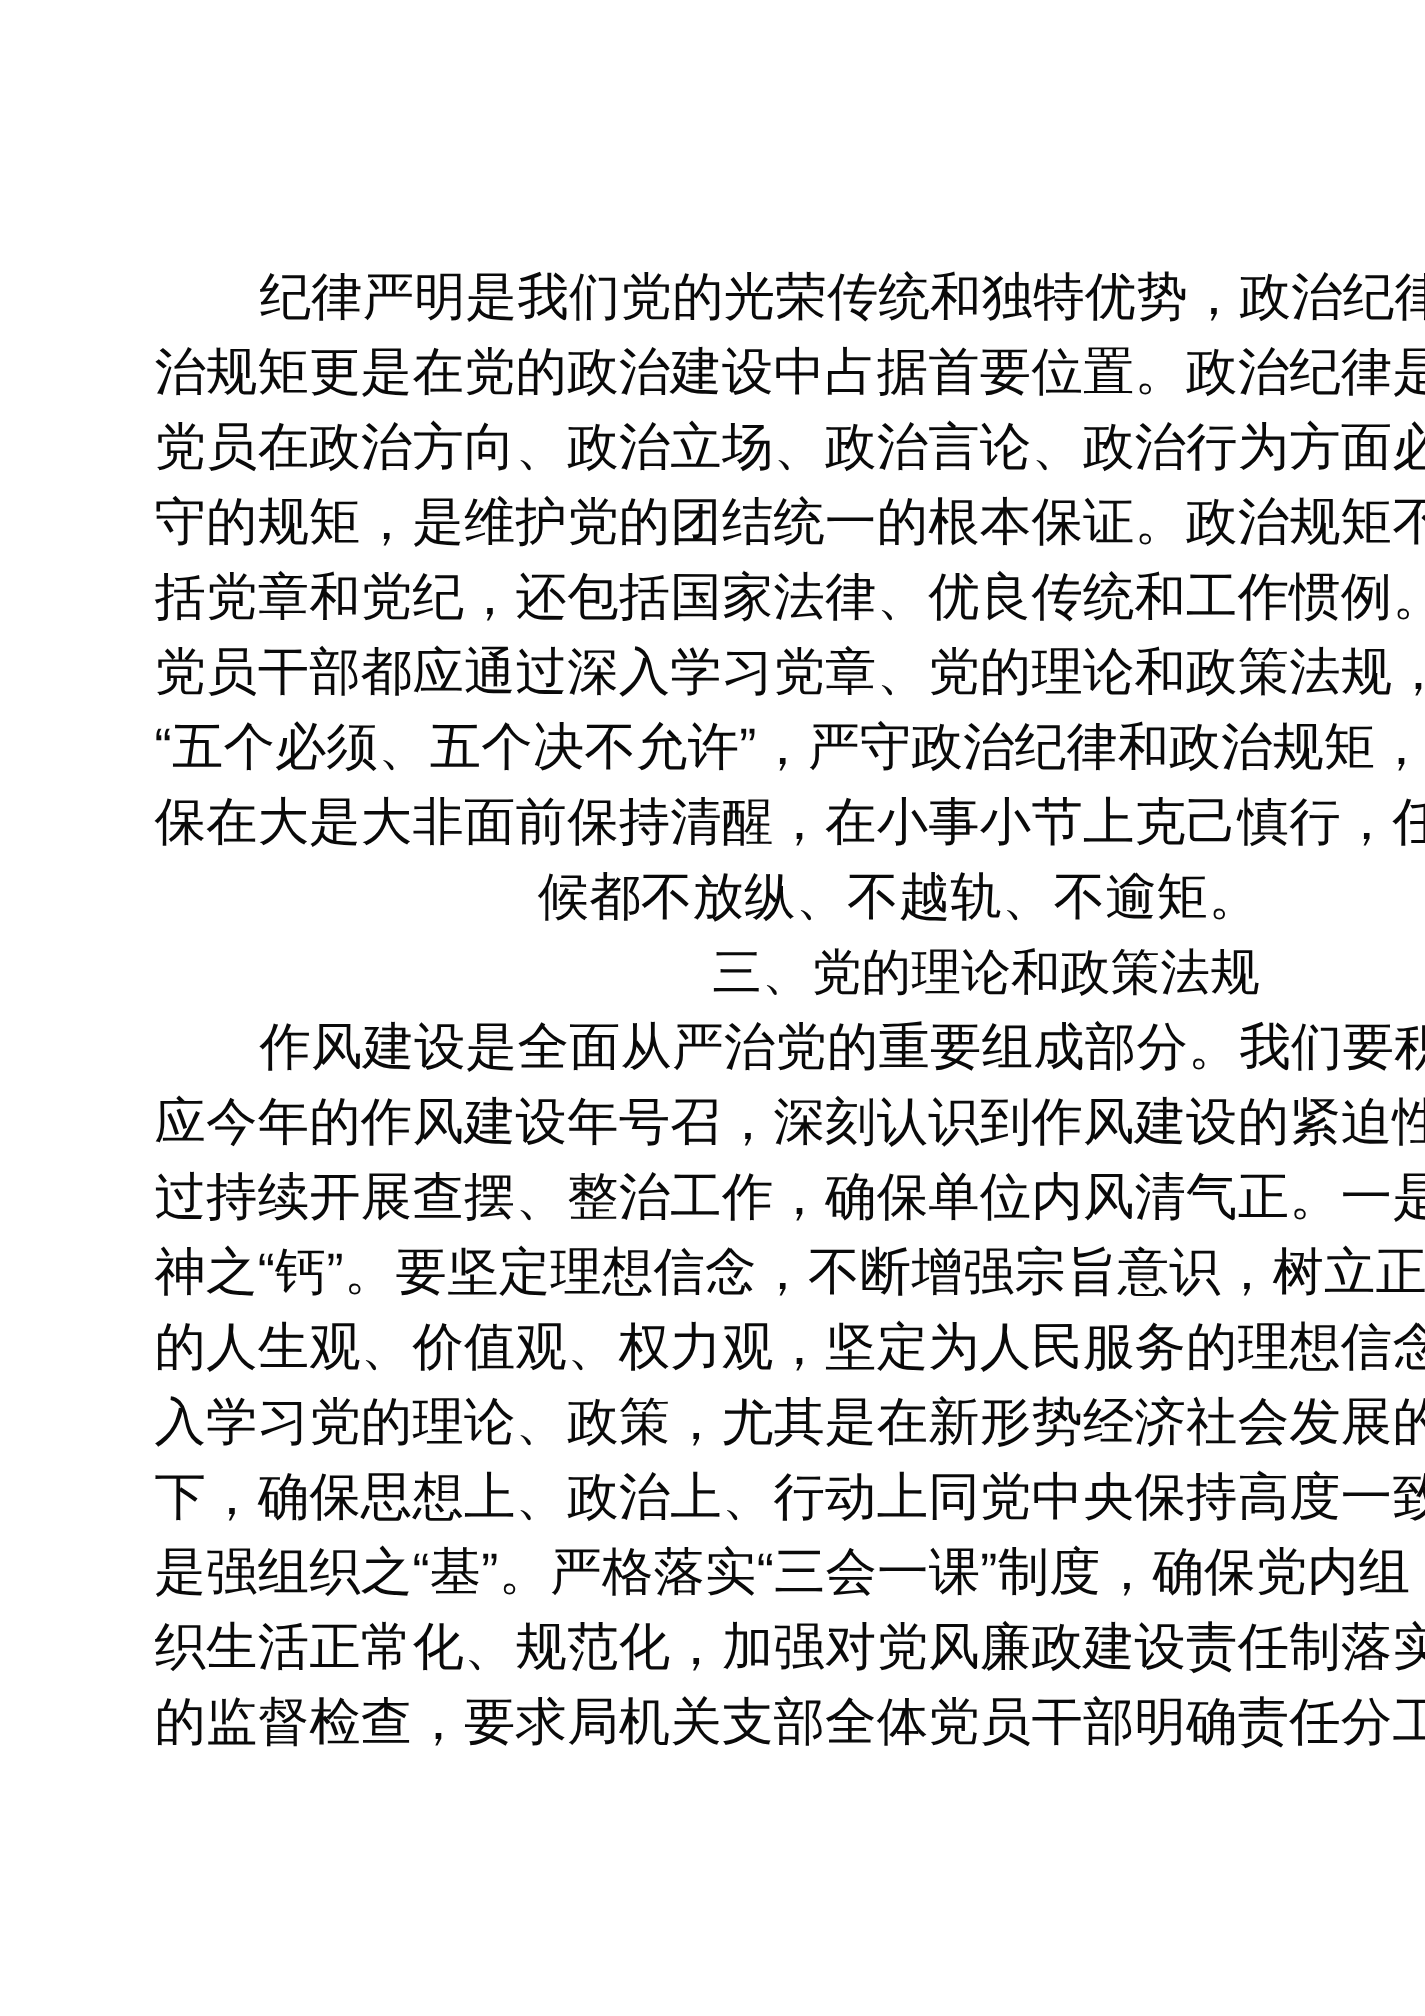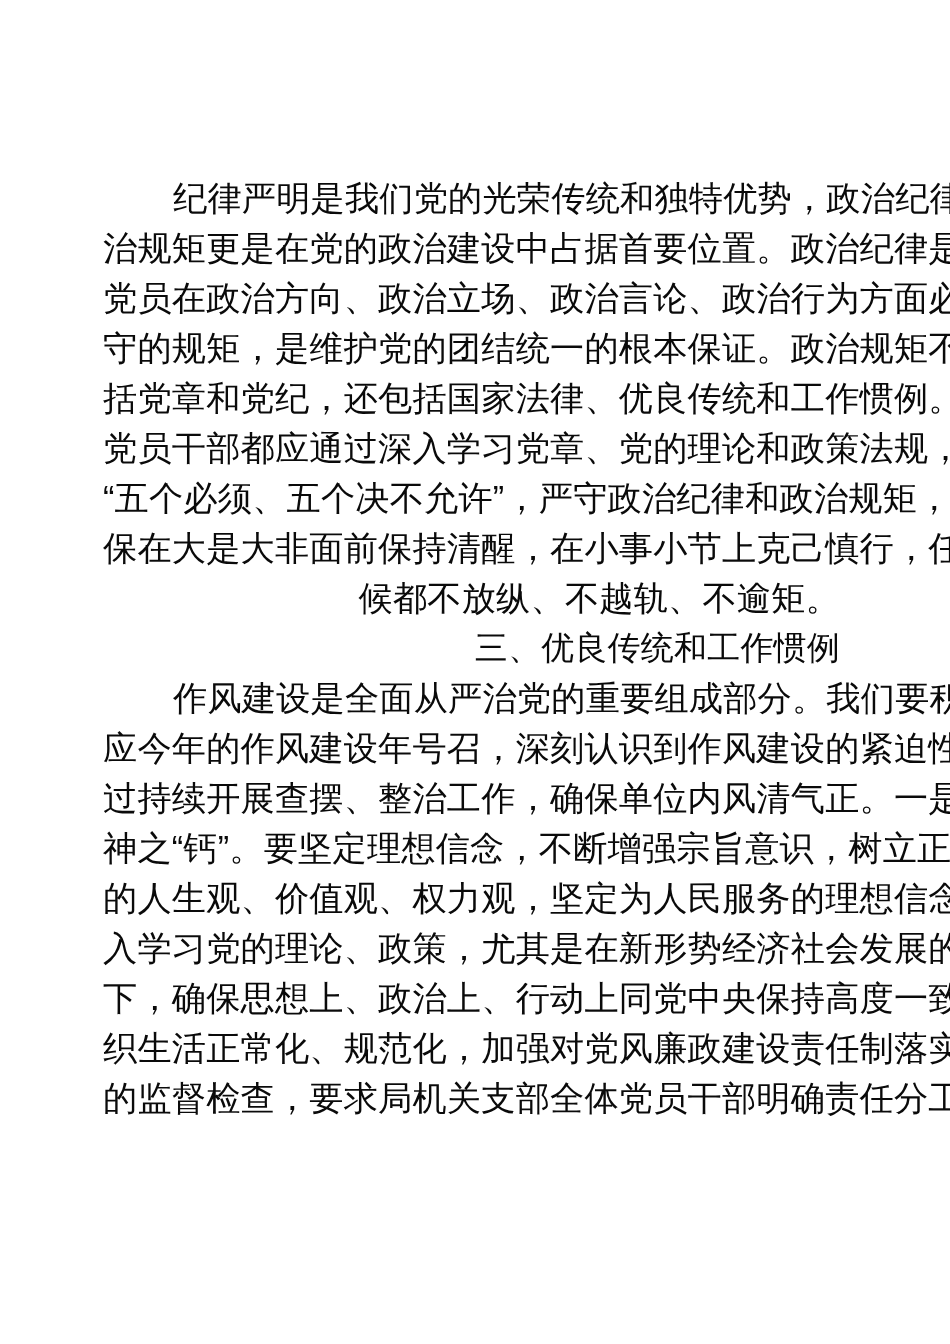--- a/index.html
+++ b/index.html
@@ -58,26 +58,27 @@
     <div class="doc-line indent justify">纪律严明是我们党的光荣传统和独特优势，政治纪律和政</div>
     <div class="doc-line justify">治规矩更是在党的政治建设中占据首要位置。政治纪律是全体</div>
     <div class="doc-line justify">党员在政治方向、政治立场、政治言论、政治行为方面必须遵</div>
     <div class="doc-line justify">守的规矩，是维护党的团结统一的根本保证。政治规矩不仅包</div>
     <div class="doc-line justify">括党章和党纪，还包括国家法律、优良传统和工作惯例。每位</div>
     <div class="doc-line justify">党员干部都应通过深入学习党章、党的理论和政策法规，做到</div>
     <div class="doc-line justify">“五个必须、五个决不允许”，严守政治纪律和政治规矩，确</div>
     <div class="doc-line justify">保在大是大非面前保持清醒，在小事小节上克己慎行，任何时</div>
     <div class="doc-line">候都不放纵、不越轨、不逾矩。</div>
 
-    <div class="doc-line heading">三、优良传统和工作惯例</div>
+    <div class="doc-line heading">三、党的理论和政策法规</div>
 
     <div class="doc-line indent justify">作风建设是全面从严治党的重要组成部分。我们要积极响</div>
     <div class="doc-line justify">应今年的作风建设年号召，深刻认识到作风建设的紧迫性，通</div>
     <div class="doc-line justify">过持续开展查摆、整治工作，确保单位内风清气正。一是补精</div>
     <div class="doc-line justify">神之“钙”。要坚定理想信念，不断增强宗旨意识，树立正确</div>
     <div class="doc-line justify">的人生观、价值观、权力观，坚定为人民服务的理想信念。深</div>
     <div class="doc-line justify">入学习党的理论、政策，尤其是在新形势经济社会发展的背景</div>
     <div class="doc-line justify">下，确保思想上、政治上、行动上同党中央保持高度一致。二</div>
+    <div class="doc-line justify">是强组织之“基”。严格落实“三会一课”制度，确保党内组</div>
     <div class="doc-line justify">织生活正常化、规范化，加强对党风廉政建设责任制落实情况</div>
     <div class="doc-line justify">的监督检查，要求局机关支部全体党员干部明确责任分工，层</div>
 
   </div>
 </div>
 
 </body></html>

